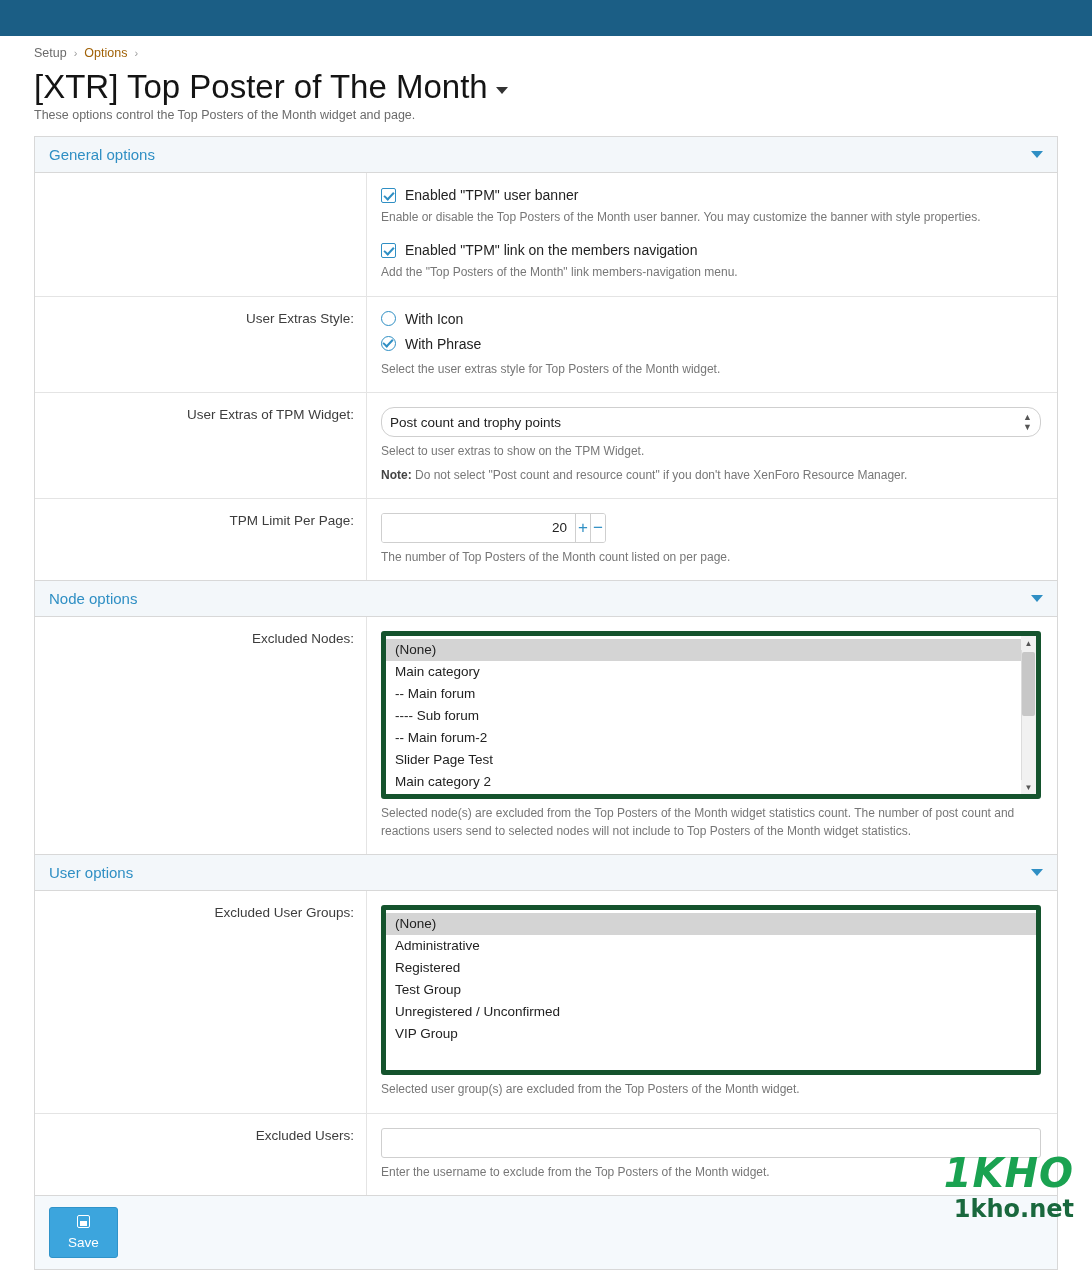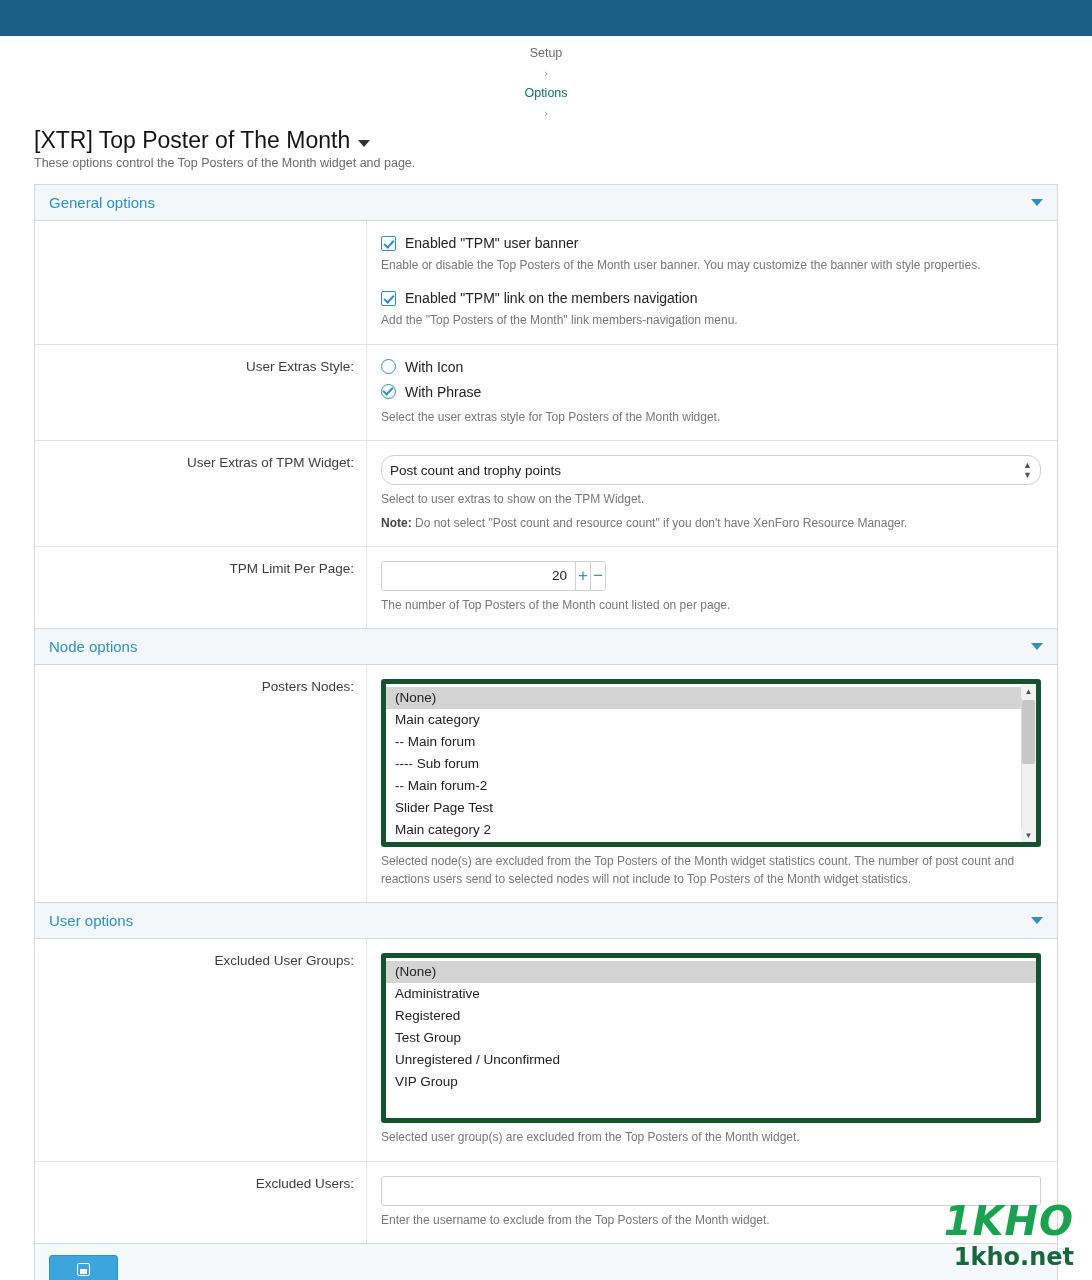--- a/index.html
+++ b/index.html
@@ -22,31 +22,30 @@
     padding: 0 34px;
   }
 
   .breadcrumb {
     font-size: 12.5px;
     color: #6b6b6b;
     padding: 10px 0 4px 0;
     display: flex;
     align-items: center;
     gap: 7px;
-    flex-direction: column;
   }
   .breadcrumb a {
     color: #6b6b6b;
     text-decoration: none;
   }
-  .breadcrumb .crumb-strong { color: #0f766e; }
+  .breadcrumb .crumb-strong { color: #a16207; }
   .breadcrumb .sep { color: #9b9b9b; font-size: 11px; }
 
   h1.page-title {
-    font-size: 23px;
+    font-size: 33px;
     font-weight: 400;
     margin: 4px 0 2px 0;
     color: #141414;
     display: flex;
     align-items: center;
     gap: 8px;
   }
   .title-caret {
     width: 0; height: 0;
     border-left: 6px solid transparent;
@@ -428,21 +427,21 @@
       </div>
     </div>
 
     <div class="block" style="border-top:none;">
       <div class="section-header">
         <span>Node options</span>
         <span class="caret-down"></span>
       </div>
 
       <div class="row">
-        <div class="row-label">Posters Nodes:</div>
+        <div class="row-label">Excluded Nodes:</div>
         <div class="row-field">
           <div class="listbox scroll">
             <div class="opt sel">(None)</div>
             <div class="opt">Main category</div>
             <div class="opt">-- Main forum</div>
             <div class="opt">---- Sub forum</div>
             <div class="opt">-- Main forum-2</div>
             <div class="opt">Slider Page Test</div>
             <div class="opt">Main category 2</div>
             <div class="opt">-- Question forum</div>

